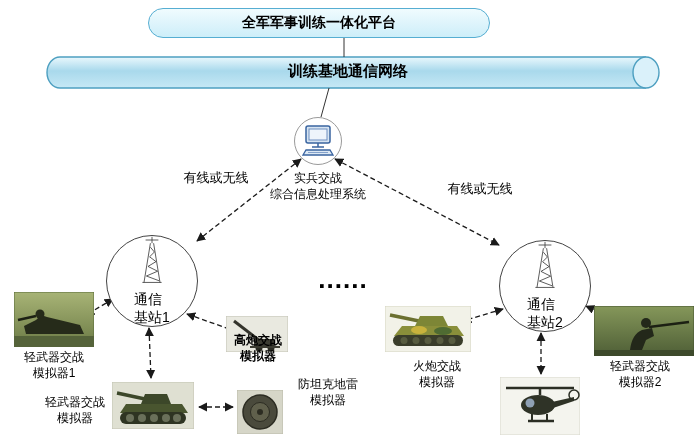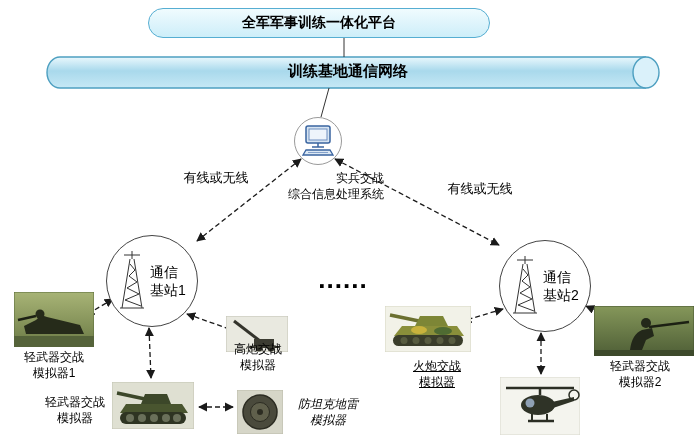--- a/index.html
+++ b/index.html
@@ -15,26 +15,26 @@
     display:flex; align-items:center; justify-content:center;
     font-size:14px; font-weight:bold; color:#000; z-index:3;
   }
   .cyl-text {
     position:absolute; left:50px; top:56px; width:596px; height:31px;
     display:flex; align-items:center; justify-content:center;
     font-size:15px; font-weight:bold; color:#000; z-index:3;
   }
   .node-circle {
     position:absolute; border:1px solid #444; border-radius:50%;
-    background:#fff; display:flex; align-items:center; justify-content:center; z-index:2;
+    background:#fff; display:flex; align-items:center; justify-content:center; z-index:2;flex-direction:column;
   }
   .station { width:92px; height:92px; gap:4px; }
   .station .st-label { white-space:pre-line; font-size:14px; color:#000; line-height:1.3; text-align:left; }
   .computer-circle { left:294px; top:117px; width:48px; height:48px; border-color:#9a9a9a; }
-  .processor-label { left:252px; top:170px; width:132px; font-size:12px;text-align:right; }
+  .processor-label { left:252px; top:170px; width:132px; font-size:12px; }
   .ellipsis {
     position:absolute; left:313px; top:266px; width:60px; height:32px;
     font-size:26px; font-weight:bold; letter-spacing:1px; color:#000;
     text-align:center; line-height:26px; z-index:3;
   }
   .photo { position:absolute; z-index:2; }
   .photo svg { display:block; }
 </style>
 </head>
 <body>
@@ -223,24 +223,24 @@
       <rect width="100" height="50" fill="url(#g2)" stroke="#445230"></rect>
       <line x1="55" y1="21" x2="95" y2="16" stroke="#1c2013" stroke-width="2.5"></line>
       <circle cx="52" cy="17" r="5" fill="#23281a"></circle>
       <path d="M36,44 Q38,28 48,24 L58,22 L60,30 L52,34 L48,44 Z" fill="#23281a"></path>
       <rect x="0" y="44" width="100" height="6" fill="#3d4a2b"></rect>
     </svg>
   </div>
 
   <div class="label" style="left:8px; top:349px; width:92px;">轻武器交战
 模拟器1</div>
-  <div class="label" style="left:222px; top:341px; width:72px;">高炮交战
+  <div class="label" style="left:222px; top:332px; width:72px;font-weight:bold;">高炮交战
 模拟器</div>
   <div class="label" style="left:20px; top:394px; width:110px;">轻武器交战
 模拟器</div>
-  <div class="label" style="left:286px; top:396px; width:84px;font-style:italic;">防坦克地雷
-模拟器</div>
-  <div class="label" style="left:398px; top:358px; width:78px;text-decoration:underline;">火炮交战
+  <div class="label" style="left:286px; top:376px; width:84px;">防坦克地雷
+模拟器</div>
+  <div class="label" style="left:398px; top:358px; width:78px;">火炮交战
 模拟器</div>
   <div class="label" style="left:596px; top:358px; width:88px;">轻武器交战
 模拟器2</div>
 
 </div>
 
 </body></html>

